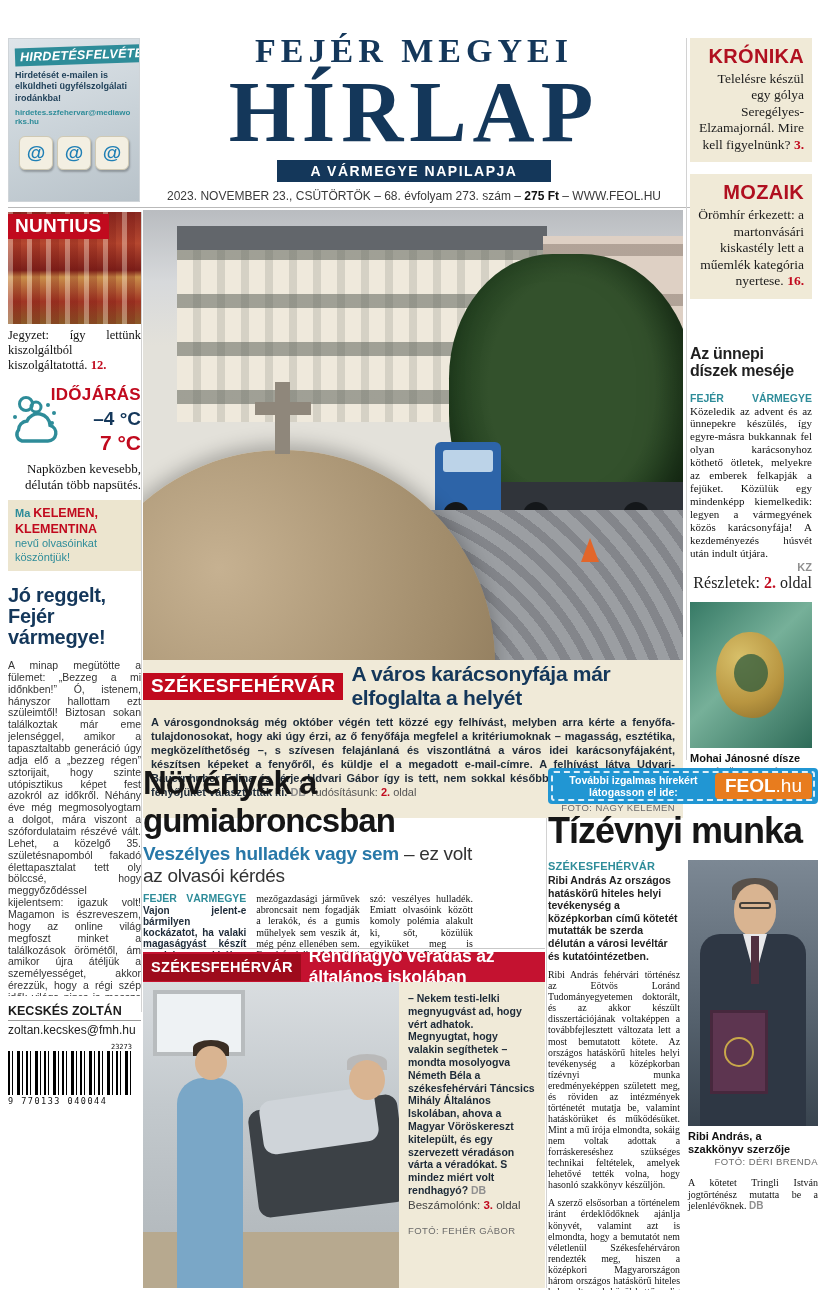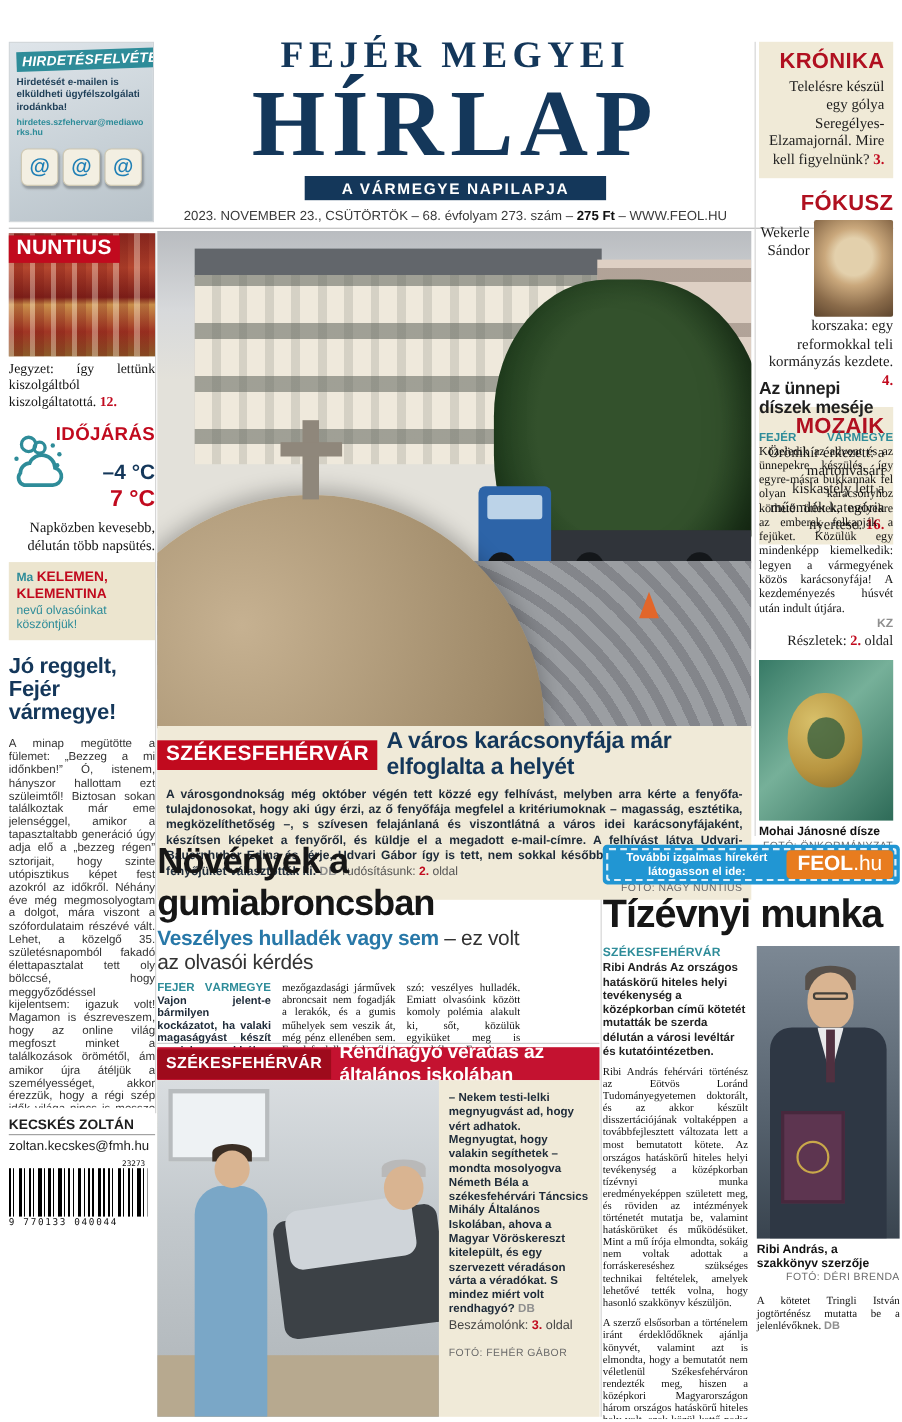--- a/index.html
+++ b/index.html
@@ -48,21 +48,21 @@
   .fokusz-wrap { overflow:hidden; margin-top:3px; }
   .fokusz-photo { float:right; width:72px; height:88px; margin-left:4px; border-radius:2px;
     background:radial-gradient(circle at 50% 38%, #e3d0ac 0 26%, #caa87c 40%, #8a6b4a 72%, #5d452e); }
 
   
   .holiday { left:690px; top:345px; width:122px; }
   .hd-title { font-size:16px; font-weight:bold; color:#1f1f1f; line-height:1.08; letter-spacing:-.3px; }
   .hd-body { margin-top:12px; font-family:"Liberation Serif",serif; font-size:11px; line-height:1.18; color:#111; }
   .lead-label { color:#2e8c99; font-weight:bold; font-family:"Liberation Sans",sans-serif; font-size:10.5px; }
   .hd-sigrow { text-align:right; font-size:11px; margin-top:1px; }
-  .hd-more { text-align:right; font-family:"Liberation Serif",serif; font-size:13px; margin-top:1px; color:#222; }
+  .hd-more { text-align:right; font-family:"Liberation Serif",serif; font-size:16px; margin-top:1px; color:#222; }
   .photo-orn { width:122px; height:146px; margin-top:10px; position:relative; overflow:hidden;
     background:linear-gradient(135deg,#377a66,#76b099 45%,#2e6b58); }
   .orn-gourd { position:absolute; left:26px; top:30px; width:68px; height:86px; border-radius:50% 50% 46% 54%;
     background:radial-gradient(circle at 35% 30%, #d8c06a, #b89540 60%, #8a6d2a); }
   .orn-face { position:absolute; left:44px; top:52px; width:34px; height:38px; border-radius:50%; background:#2e5b3e; opacity:.75; }
   .hd-capt { font-weight:bold; font-size:11px; margin-top:4px; color:#111; line-height:1.15; }
   .hd-credit { text-align:right; margin-top:1px; }
 
   
   .sidebar { left:8px; top:212px; width:133px; }
@@ -71,21 +71,21 @@
   .nuntius-photo { width:133px; height:112px; overflow:hidden;
     background:linear-gradient(#8a2a22,#b5472f 28%,#7a1f1a 52%,#c98f4a 58%,#a03524 80%,#8a5a28);
   }
   .nuntius-photo:before { content:""; display:block; height:100%;
     background:repeating-linear-gradient(90deg, rgba(255,245,230,.35) 0 5px, rgba(120,20,15,.25) 5px 13px, transparent 13px 19px); }
   .nuntius-capt { margin-top:4px; font-family:"Liberation Serif",serif; font-size:12.5px; line-height:1.2; text-align:justify; color:#111; }
 
   .weather { position:relative; margin-top:12px; text-align:right; min-height:96px; }
   .w-icon { position:absolute; left:0; top:10px; }
   .w-title { color:#c10a1e; font-weight:bold; font-size:17px; letter-spacing:.3px; }
-  .w-low { color:#14375a; font-weight:bold; font-size:19px; margin-top:14px; }
+  .w-low { color:#14375a; font-weight:bold; font-size:19px; margin-top:3px; }
   .w-high { color:#c10a1e; font-weight:bold; font-size:21px; margin-top:1px; }
   .w-fcast { margin-top:6px; font-family:"Liberation Serif",serif; font-size:13px; line-height:1.2; color:#111; }
   .nameday { margin-top:8px; background:#ece5cf; padding:6px 7px; font-size:11px; line-height:1.25; }
   .nd-pre { color:#2e8c99; font-weight:bold; }
   .nd-names { color:#c10a1e; font-weight:bold; font-size:12.5px; }
   .nd-suf { color:#2e8c99; }
 
   .edit-title { margin-top:14px; color:#14375a; font-weight:bold; font-size:20px; line-height:1.05; letter-spacing:-.3px; }
   .edit-body { margin-top:12px; font-size:10.5px; line-height:1.13; color:#333; text-align:justify; height:336px; overflow:hidden; }
   .edit-author { margin-top:8px; font-weight:bold; font-size:12.5px; color:#1c1c1c; border-bottom:1px solid #999; padding-bottom:2px; }
@@ -215,27 +215,20 @@
     <div class="mh-title">HÍRLAP</div>
     <div><span class="mh-tag">A VÁRMEGYE NAPILAPJA</span></div>
     <div class="mh-date"><span>2023. NOVEMBER 23., CSÜTÖRTÖK – 68. évfolyam 273. szám – </span><b>275 Ft</b><span> – WWW.FEOL.HU</span></div>
   </div>
 
   <div class="abs teasers">
     <div class="tz-box">
       <div class="tz-label">KRÓNIKA</div>
       <div class="tz-text serif"><span>Telelésre készül egy gólya Seregélyes-Elzamajornál. Mire kell figyelnünk? </span><span class="pg">3.</span></div>
     </div>
-    <div class="tz-fokusz">
-      <div class="tz-label">FÓKUSZ</div>
-      <div class="fokusz-wrap">
-        <div class="fokusz-photo"></div>
-        <div class="tz-text serif"><span>Wekerle Sándor korszaka: egy reformokkal teli kormányzás kezdete. </span><span class="pg">4.</span></div>
-      </div>
-    </div>
     <div class="tz-box">
       <div class="tz-label">MOZAIK</div>
       <div class="tz-text serif"><span>Örömhír érkezett: a martonvásári kiskastély lett a műemlék kategória nyertese. </span><span class="pg">16.</span></div>
     </div>
   </div>
 
   <div class="abs holiday">
     <div class="hd-title">Az ünnepi díszek meséje</div>
     <div class="hd-body just"><span class="lead-label">FEJÉR VÁRMEGYE</span><span> Közeledik az advent és az ünnepekre készülés, így egyre-másra bukkannak fel olyan karácsonyhoz köthető ötletek, melyekre az emberek felkapják a fejüket. Közülük egy mindenképp kiemelkedik: legyen a vármegyének közös karácsonyfája! A kezdeményezés húsvét után indult útjára.</span></div>
     <div class="hd-sigrow"><span class="sig">KZ</span></div>
@@ -306,21 +299,21 @@
   </div>
 
   <div class="abs main-cap">
     <div class="mc-head">
       <span class="mc-label">SZÉKESFEHÉRVÁR</span>
       <span class="mc-title">A város karácsonyfája már elfoglalta a helyét</span>
     </div>
     <div class="mc-body">
       <span>A városgondnokság még október végén tett közzé egy felhívást, melyben arra kérte a fenyőfa-tulajdonosokat, hogy aki úgy érzi, az ő fenyőfája megfelel a kritériumoknak – magasság, esztétika, megközelíthetőség –, s szívesen felajánlaná és viszontlátná a város idei karácsonyfájaként, készítsen képeket a fenyőről, és küldje el a megadott e-mail-címre. A felhívást látva Udvari-Bauernhuber Edina és férje, Udvari Gábor így is tett, nem sokkal később pedig megtudták: az ő fenyőjüket választották ki. </span><span class="sig">DB</span><span class="mc-more"> Tudósításunk: </span><span class="pg">2.</span><span class="mc-more"> oldal</span>
     </div>
-    <div class="mc-credit credit">FOTÓ: NAGY NUNTIUS</div>
+    <div class="mc-credit credit">FOTÓ: NAGY KELEMEN</div>
   </div>
 
   <div class="abs plants">
     <div class="pl-head">Növények a gumiabroncsban</div>
     <div class="pl-sub"><span class="hl">Veszélyes hulladék vagy sem</span><span> – ez volt az olvasói kérdés</span></div>
     <div class="pl-body">
       <span class="lead-label">FEJÉR VÁRMEGYE</span><span class="pl-lead"> Vajon jelent-e bármilyen kockázatot, ha valaki magaságyást készít gumiabroncsokból azért, hogy abban emberi fogyasztásra szánt növényeket termesszen?</span><br>
       <span>A teherautók, rakodógépek és mezőgazdasági járművek abroncsait nem fogadják a lerakók, és a gumis műhelyek sem veszik át, még pénz ellenében sem. Ezzel foglalkozó korábbi írásunkból kiderül, hogy mi a teendője azoknak, akik ilyen problémával küzdenek, ám közben felmerült – ha csak szinonimaszinten is – a szó: veszélyes hulladék. Emiatt olvasóink között komoly polémia alakult ki, sőt, közülük egyiküket meg is támadták. Ennek az olvasónak ugyanis több tucat magaságyása van abroncsokból, mivel a kertjében az eredeti talaj silány minőségű. A szomszédok lobogtatva a Fejér Megyei Hírlap adott számát, tiltakozni kezdtek a kertészet sajátos ágát űző ember és a magaságyásai ellen… </span>
     </div>
     <div class="pl-sigrow"><span class="sig">PJD</span></div>

